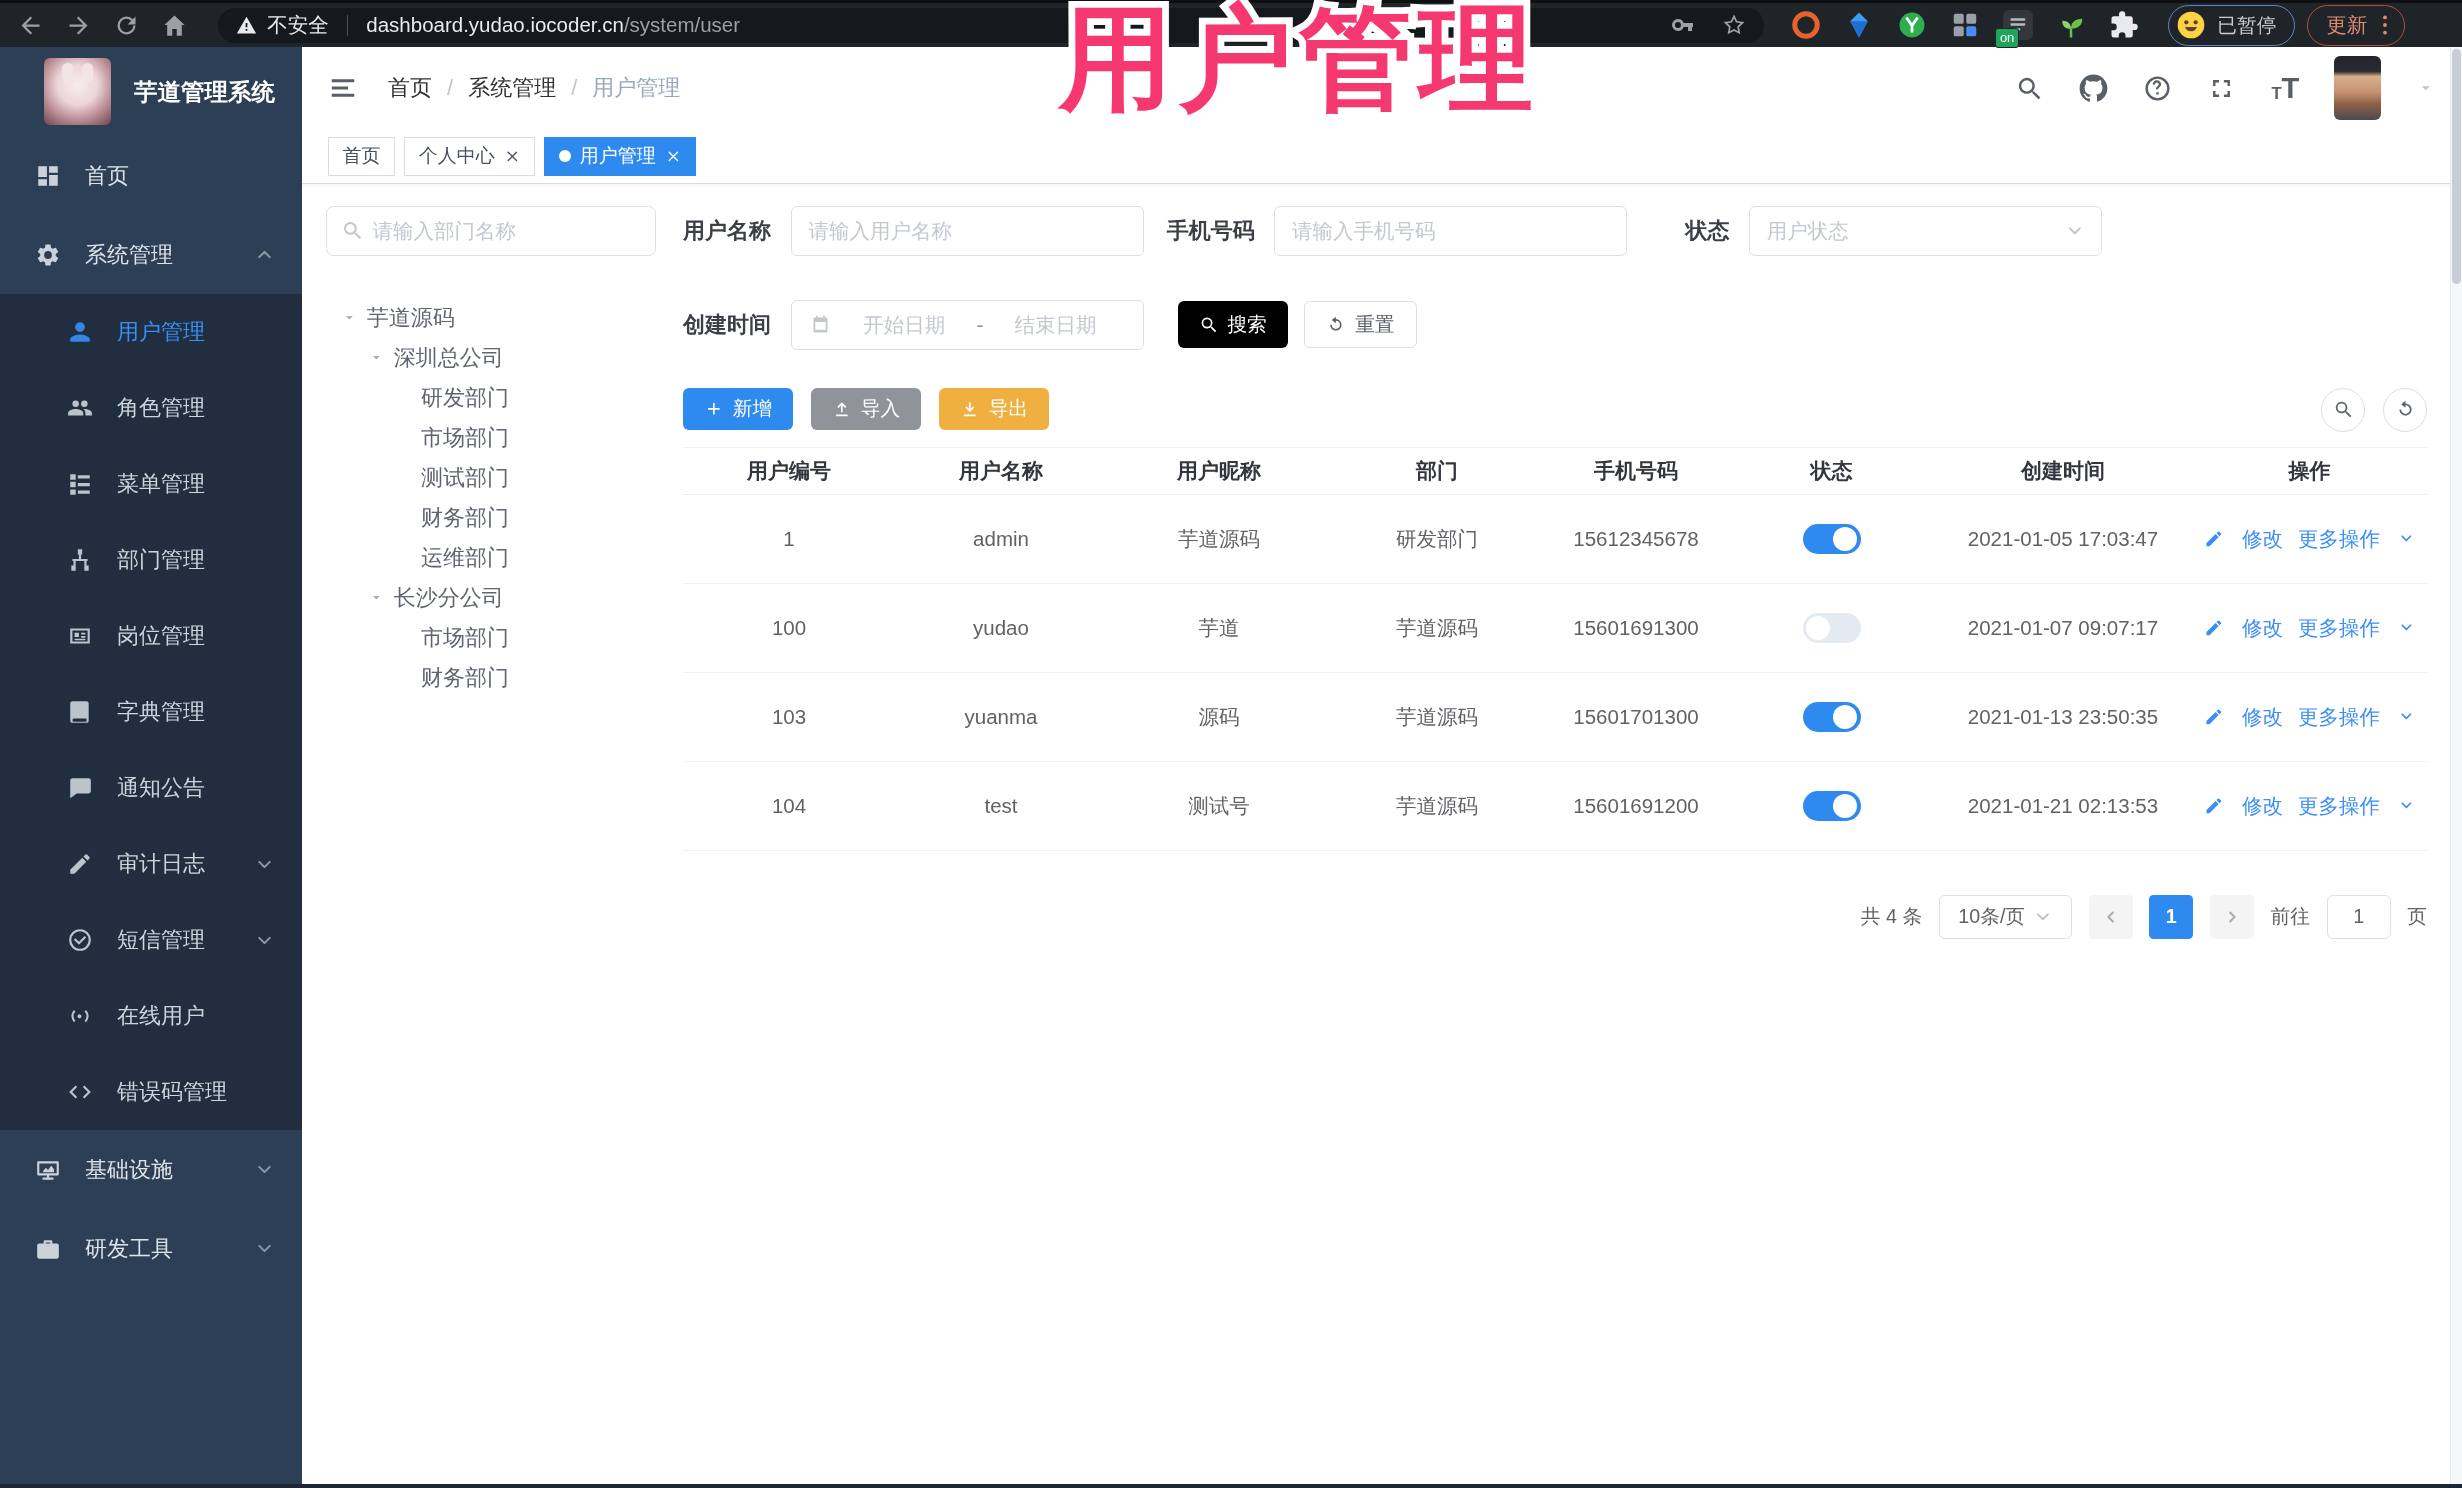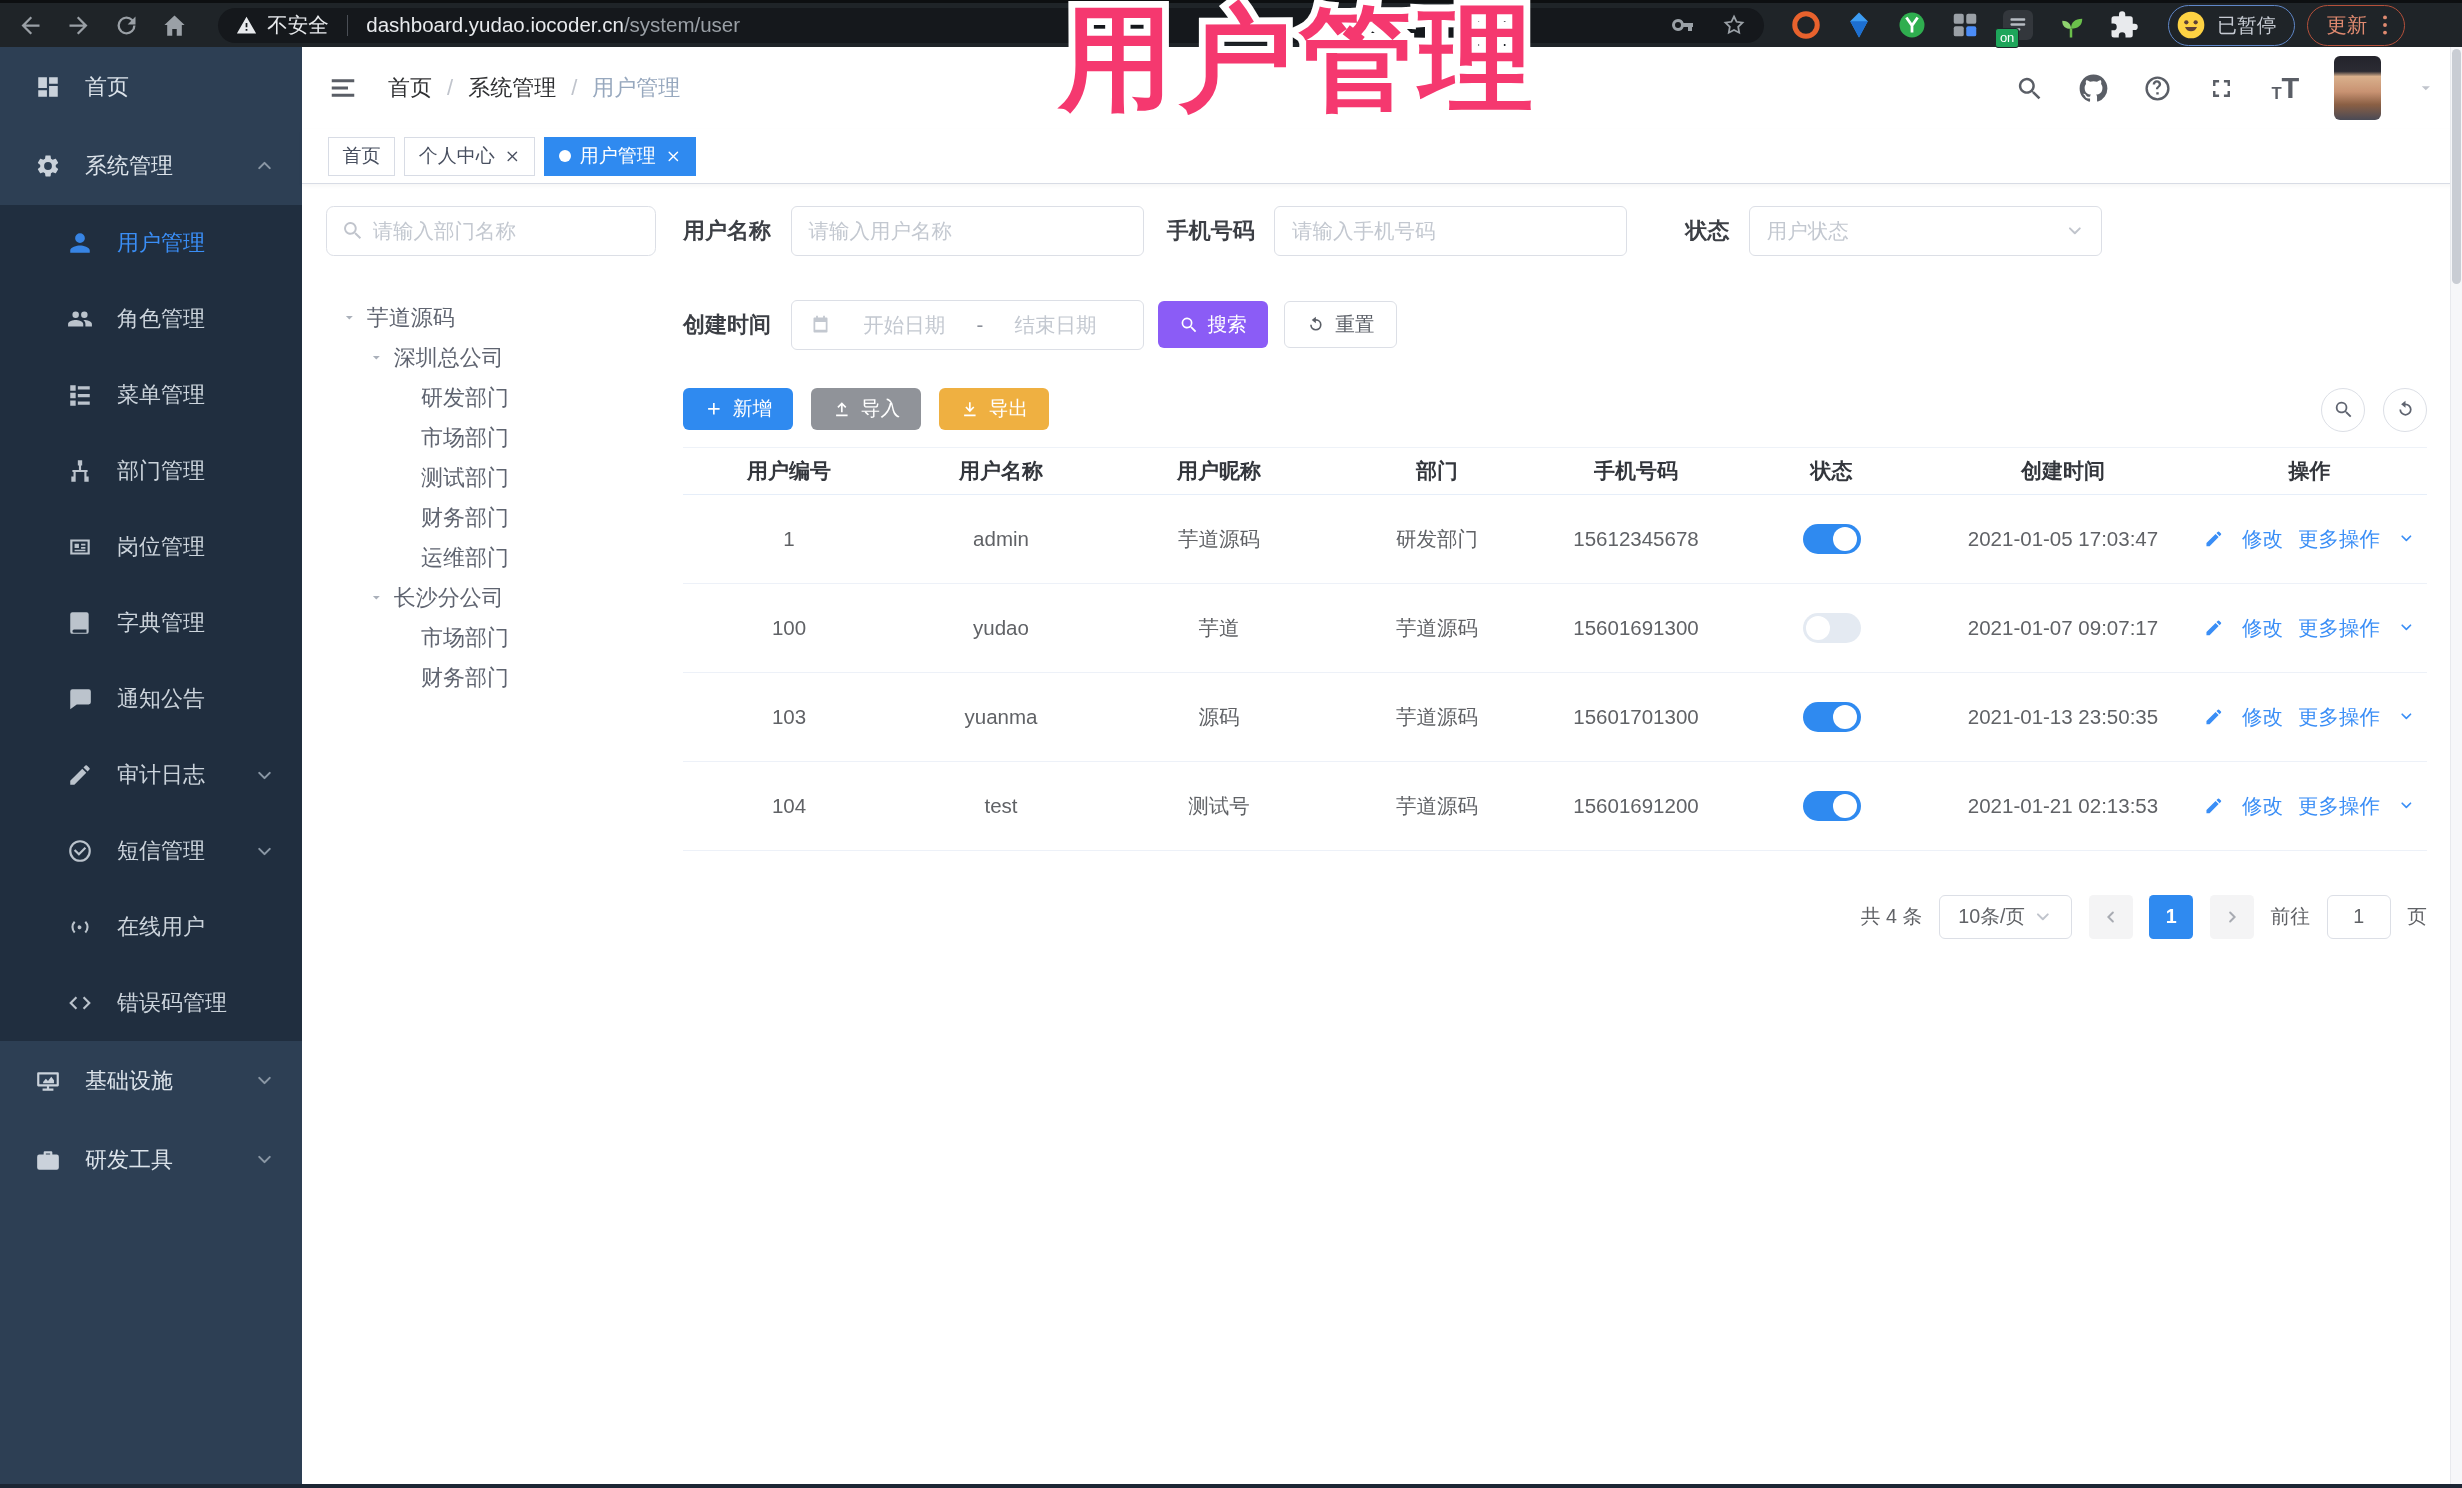--- a/index.html
+++ b/index.html
@@ -108,21 +108,21 @@
   .sel-caret{width:19.7px;height:19.7px;color:#c0c4cc}
   .fdate{width:353px;height:50px;border:1.5px solid #dcdfe6;border-radius:6px;display:flex;
     align-items:center;padding:16px 18px;color:#c3c8d0;font-size:20.5px;cursor:pointer}
   .cal{width:21px;height:21px;margin-right:4.5px}
   .fdate .ph{flex:1;text-align:center}
   .dsep{color:#8a8f99;padding:0 3px}
 
   .btn{height:47px;border:0;border-radius:6px;display:inline-flex;align-items:center;gap:9px;
     font-size:19.7px;font-family:inherit;color:#fff;padding:0 21px;cursor:pointer}
   .bic{width:19.7px;height:19.7px}
-  .btn-search{background:#8b5cf6;margin-left:14px}
+  .btn-search{background:#000000;margin-left:34px}
   .btn-reset{background:#fff;border:1.5px solid #dcdfe6;color:#5a5e66;margin-left:16.7px}
   .btnrow{margin-top:38px;display:flex;align-items:flex-start;gap:18px}
   .btnrow .spacer{flex:1}
   .btn-add{background:#2f8af0;height:42px}
   .btn-import{background:#909399;height:42px}
   .btn-export{background:#efb041;height:42px}
   .circle-btn{width:44px;height:44px;border:1.5px solid #dcdfe6;border-radius:50%;display:flex;
     align-items:center;justify-content:center;color:#5f6470;cursor:pointer}
   .circle-btn [data-icon]{width:21px;height:21px}
 
@@ -277,20 +277,24 @@
             <circle cx="12" cy="5" r="1.8"></circle>
             <circle cx="12" cy="12" r="1.8"></circle>
             <circle cx="12" cy="19" r="1.8"></circle>
           </svg>
         </span>
     </div>
   </div>
 
   <div class="app">
     <aside class="sidebar">
+      <div class="logo-row">
+        <span class="logo-img"></span>
+        <span class="logo-title">芋道管理系统</span>
+      </div>
       <nav class="menu">
 
           <div class="menu-item top">
             <span class="mi-icon" data-icon="dashboard">
               <svg viewBox="0 0 24 24" fill="currentColor">
                 <path d="M3 13h8V3H3zm10 8h8V11h-8zM3 21h8v-6H3zm10-18v6h8V3z"></path>
               </svg>
             </span>
             <span class="mi-label">首页</span>
 

